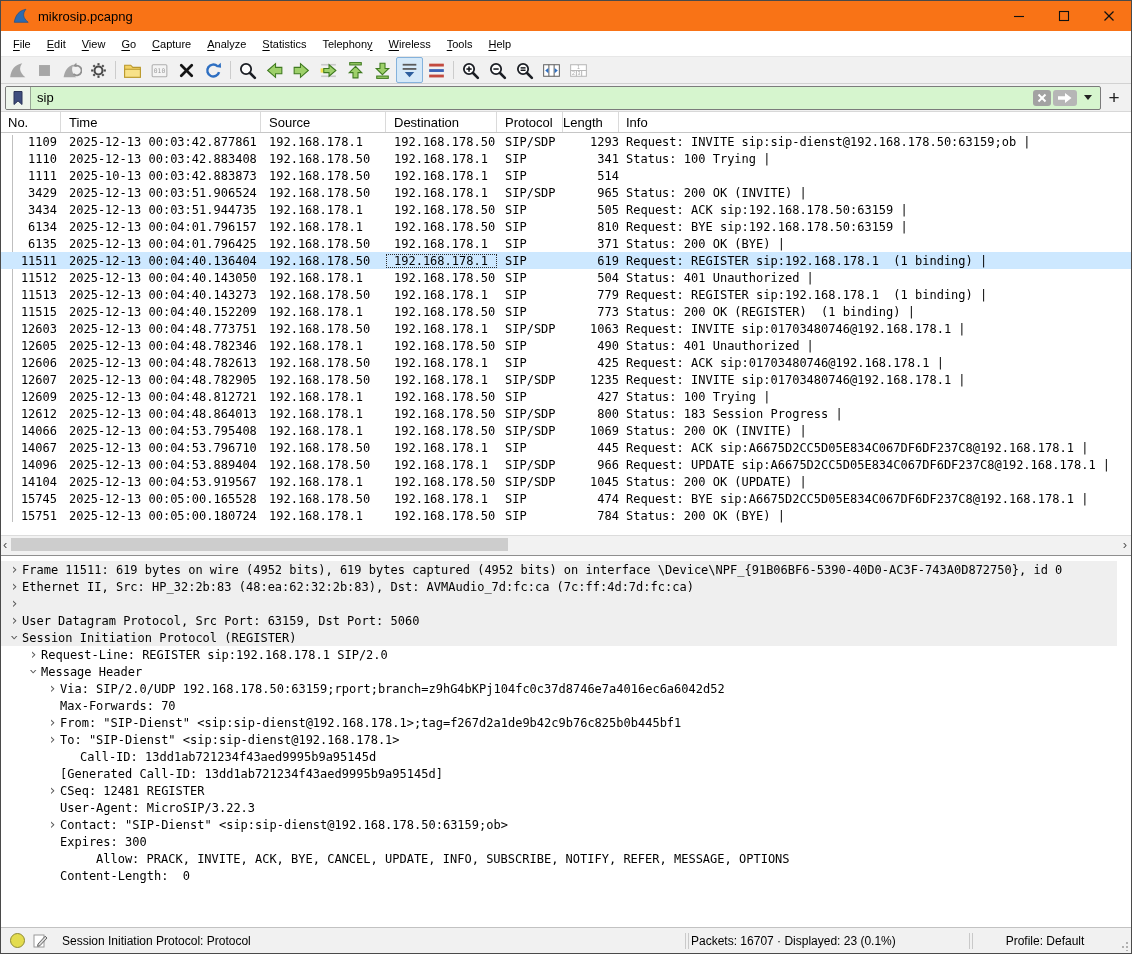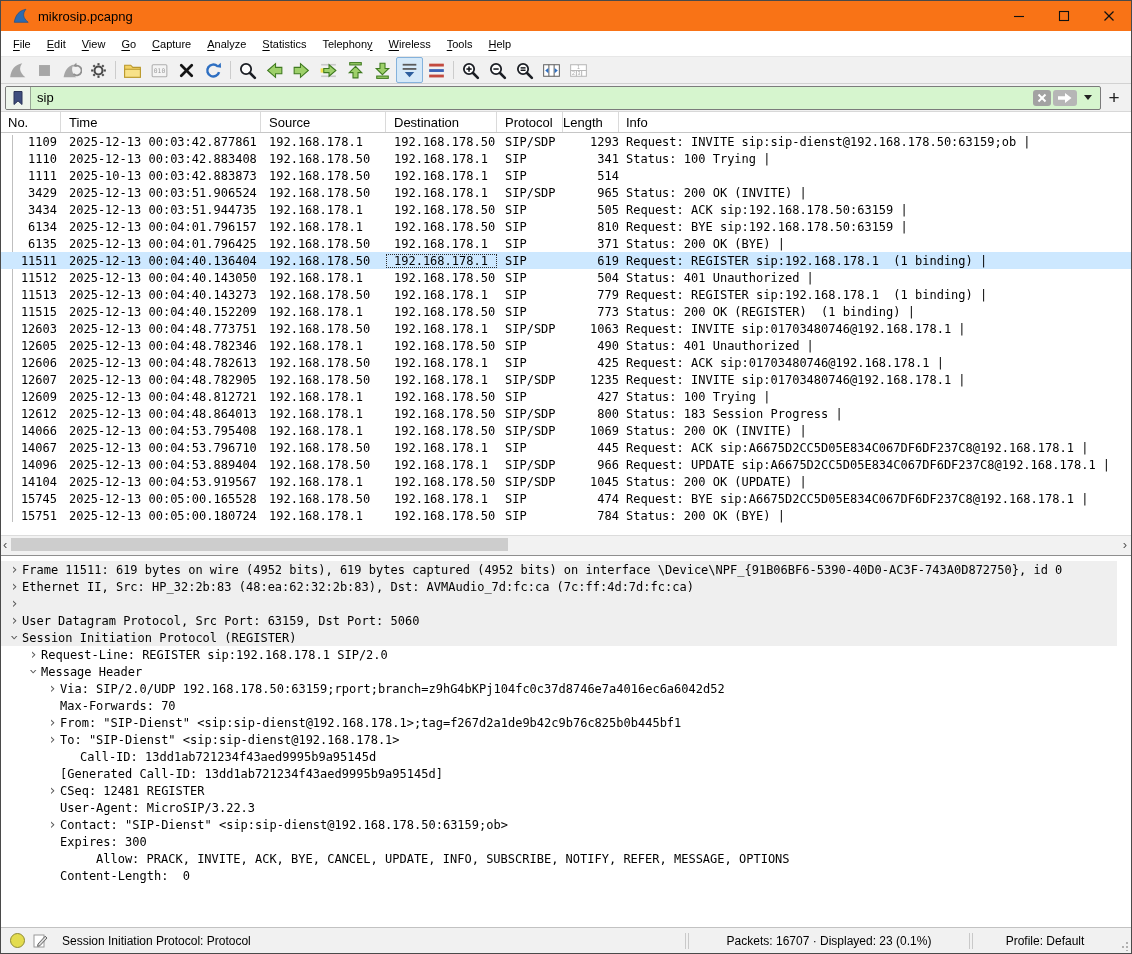--- a/index.html
+++ b/index.html
@@ -60,21 +60,21 @@
   .d-row{height:17px;display:flex;align-items:center;white-space:pre;}
   .d-row.layer{background:#efefef;margin-right:14px;}
   .twisty{width:15px;flex:0 0 15px;text-align:center;color:#5a5a5a;font-size:14px;font-family:"DejaVu Sans",sans-serif;line-height:15px;}
   .twisty.open{transform:rotate(90deg);}
   
   .statusbar{height:25px;flex:0 0 25px;background:#f1f1f1;border-top:1px solid #c2c2c2;display:flex;align-items:center;font-size:12px;}
   .expert-dot{width:13px;height:13px;border-radius:50%;background:#e3dc4e;border:1px solid #8e8a33;margin:0 7px 0 9px;flex:0 0 13px;}
   .edit-icon{width:16px;height:16px;margin-right:14px;display:flex;align-items:center;justify-content:center;}
   .sb-left{flex:1;display:flex;align-items:center;}
   .sb-sep{width:2px;height:16px;border-left:1px solid #c9c9c9;border-right:1px solid #c9c9c9;margin:0 2px;}
-  .sb-packets{width:276px;text-align:center;}
+  .sb-packets{width:276px;text-align:left;}
   .sb-profile{width:140px;text-align:center;}
   .sb-grip{width:16px;height:100%;display:flex;align-items:flex-end;justify-content:flex-end;padding:0 2px 2px 0;box-sizing:border-box;}
 </style>
 </head>
 <body>
 
 <div class="window">
 
   <div class="titlebar">
     <span class="tb-logo">

